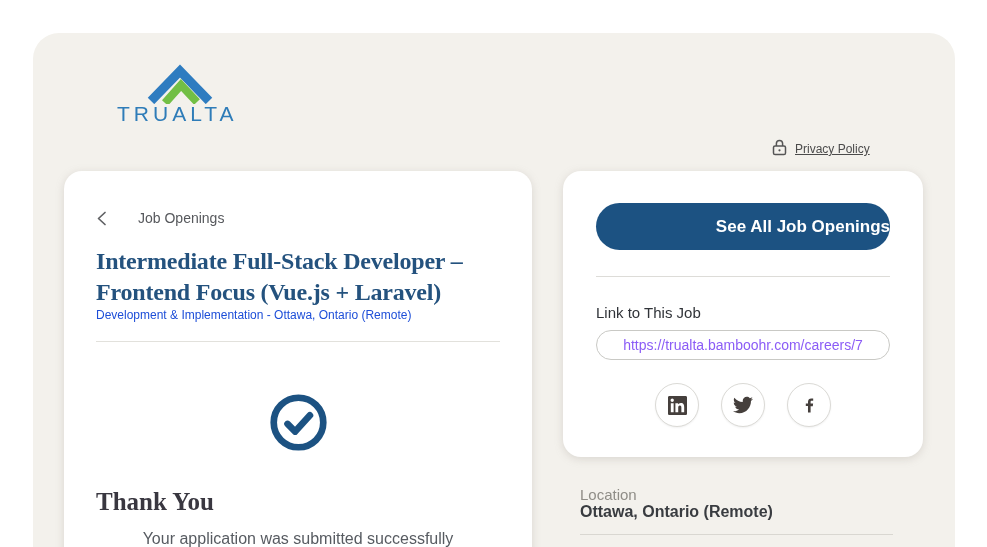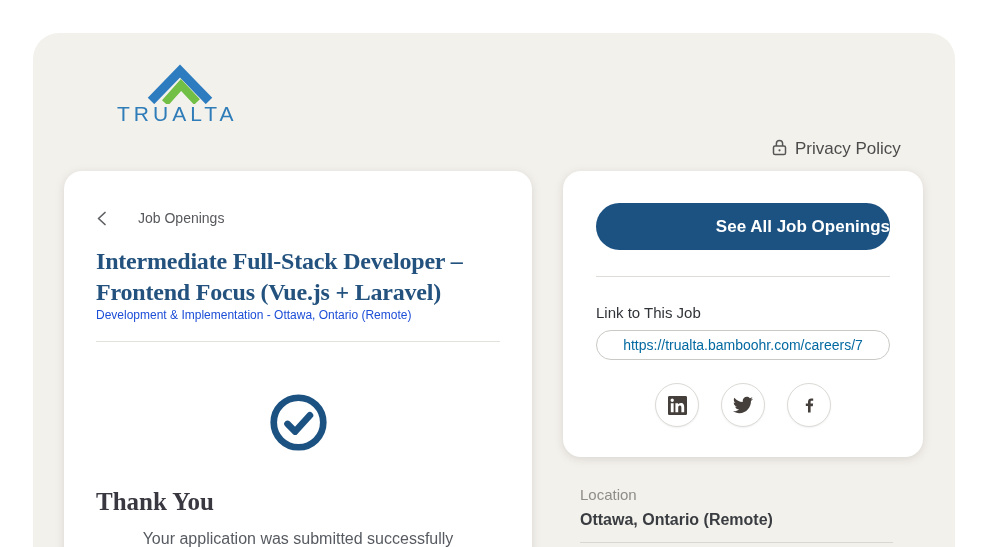--- a/index.html
+++ b/index.html
@@ -14,22 +14,22 @@
   }
   
   .logo { position:absolute; left:117px; top:64px; width:150px; }
   .logo-icon { display:block; margin-left:30px; }
   .logo-word {
     margin-top:-2px; font-size:21px; letter-spacing:4px; color:#2e7cb8;
     font-weight:400;
   }
   
   .privacy {
-    position:absolute; left:772px; top:139px; display:flex; align-items:flex-start;
-    gap:8px; color:#4b4b4b; font-size:17px; cursor:pointer;
+    position:absolute; left:772px; top:139px; display:flex; align-items:flex-end;
+    gap:8px; color:#4b4b4b; font-size:12px; cursor:pointer;text-decoration:underline;
   }
   
   .card {
     position:absolute; background:#ffffff; border-radius:18px;
     box-shadow:0 2px 8px rgba(150,145,135,0.28);
   }
   .left-card { left:64px; top:171px; width:468px; height:600px; padding:39px 32px 0 32px; }
   .back-link { display:flex; align-items:center; gap:31px; color:#56585c; font-size:14px; cursor:pointer; }
   .job-title {
     margin-top:20px; font-family:"Liberation Serif", serif; font-weight:bold;
@@ -49,32 +49,32 @@
   .see-all-btn {
     display:block; width:100%; height:47px; border:none; border-radius:24px;
     background:#1c5282; color:#ffffff; font-family:"Liberation Sans", sans-serif;
     font-size:17px; font-weight:bold; cursor:pointer;text-align:right;
   }
   .share-card .divider { margin-top:26px; background:#dddcd8; }
   .link-label { margin-top:27px; font-size:15px; color:#303338; font-weight:500; }
   .link-input {
     margin-top:9px; width:100%; height:30px; border:1px solid #c9c9c5; border-radius:16px;
     background:#ffffff; font-family:"Liberation Sans", sans-serif; font-size:14px;
-    color:#0369a1; text-align:center; padding:0 10px; outline:none;
+    color:#8b5cf6; text-align:center; padding:0 10px; outline:none;
   }
   .socials { margin-top:23px; display:flex; justify-content:center; gap:22px; }
   .social-btn {
     width:44px; height:44px; border-radius:50%; background:#ffffff;
     border:1px solid #dbdad6; box-shadow:0 1px 2px rgba(0,0,0,0.06);
     display:flex; align-items:center; justify-content:center; cursor:pointer;
   }
   
   .location-block { position:absolute; left:580px; top:486px; width:313px; }
   .loc-label { font-size:15px; color:#8f8d87; }
-  .loc-value { margin-top:8px; font-size:16px; color:#393c40; font-weight:600; }
+  .loc-value { margin-top:0; font-size:16px; color:#393c40; font-weight:600; }
   .location-block .divider { margin-top:13px; background:#d9d7d1; }
 </style>
 </head>
 <body>
 
 <div class="screen">
   <div class="beige-panel"></div>
 
   <div class="logo">
     <svg class="logo-icon" width="66" height="40" viewBox="0 0 66 40" fill="none">

